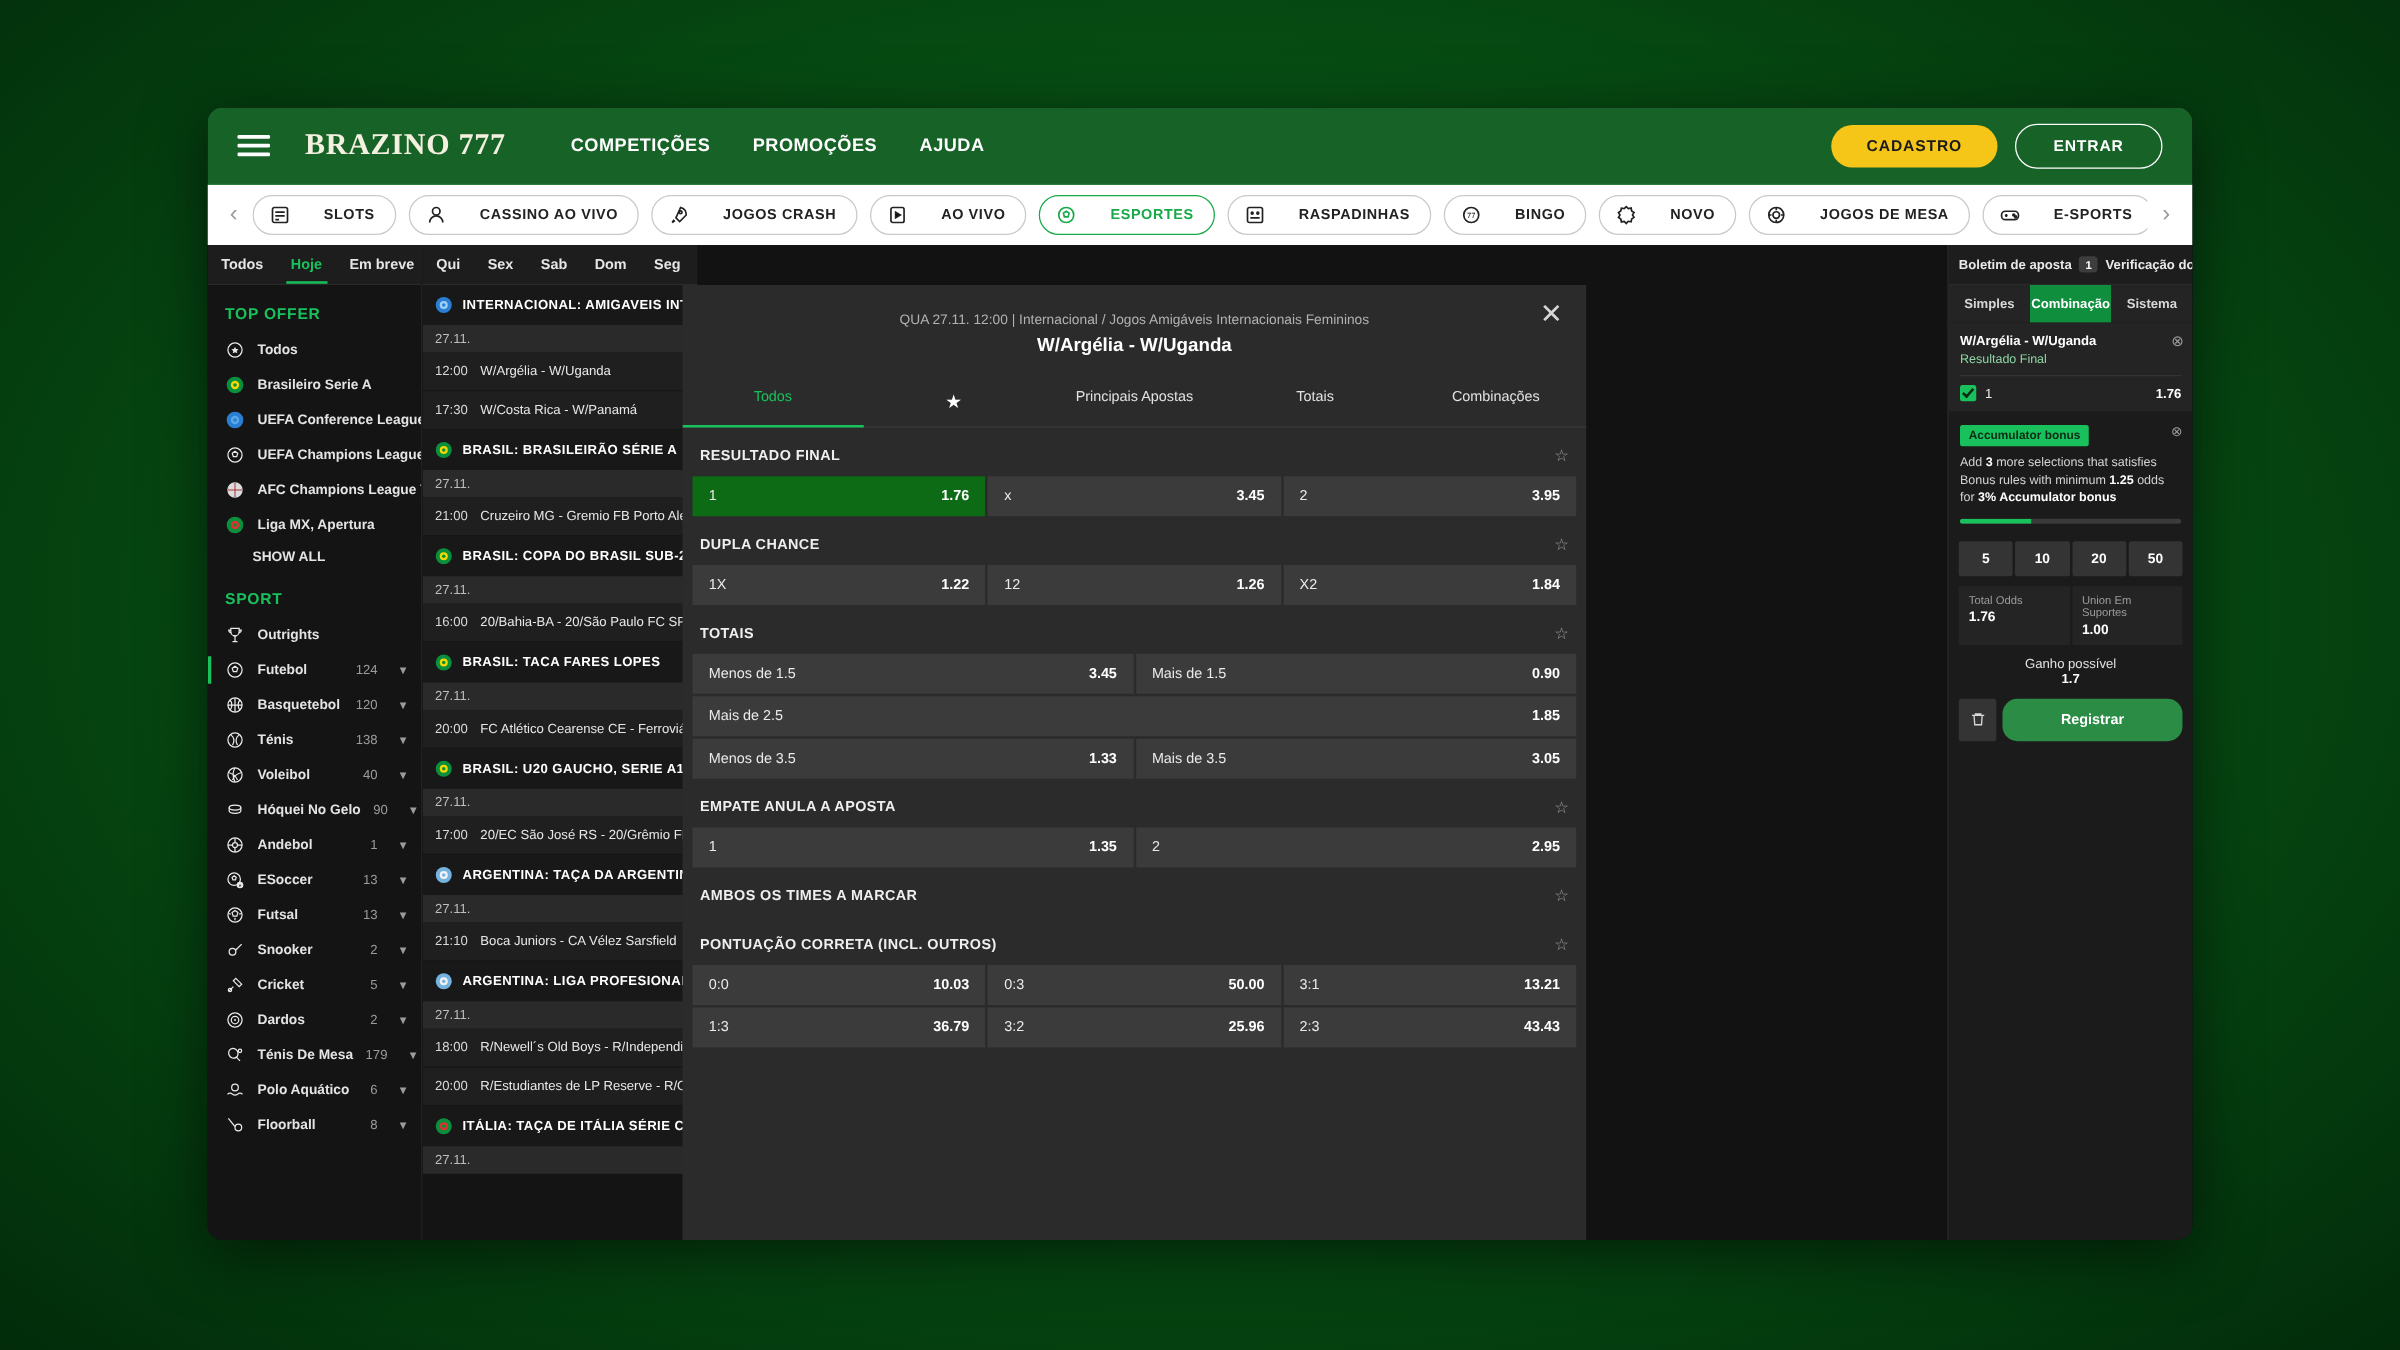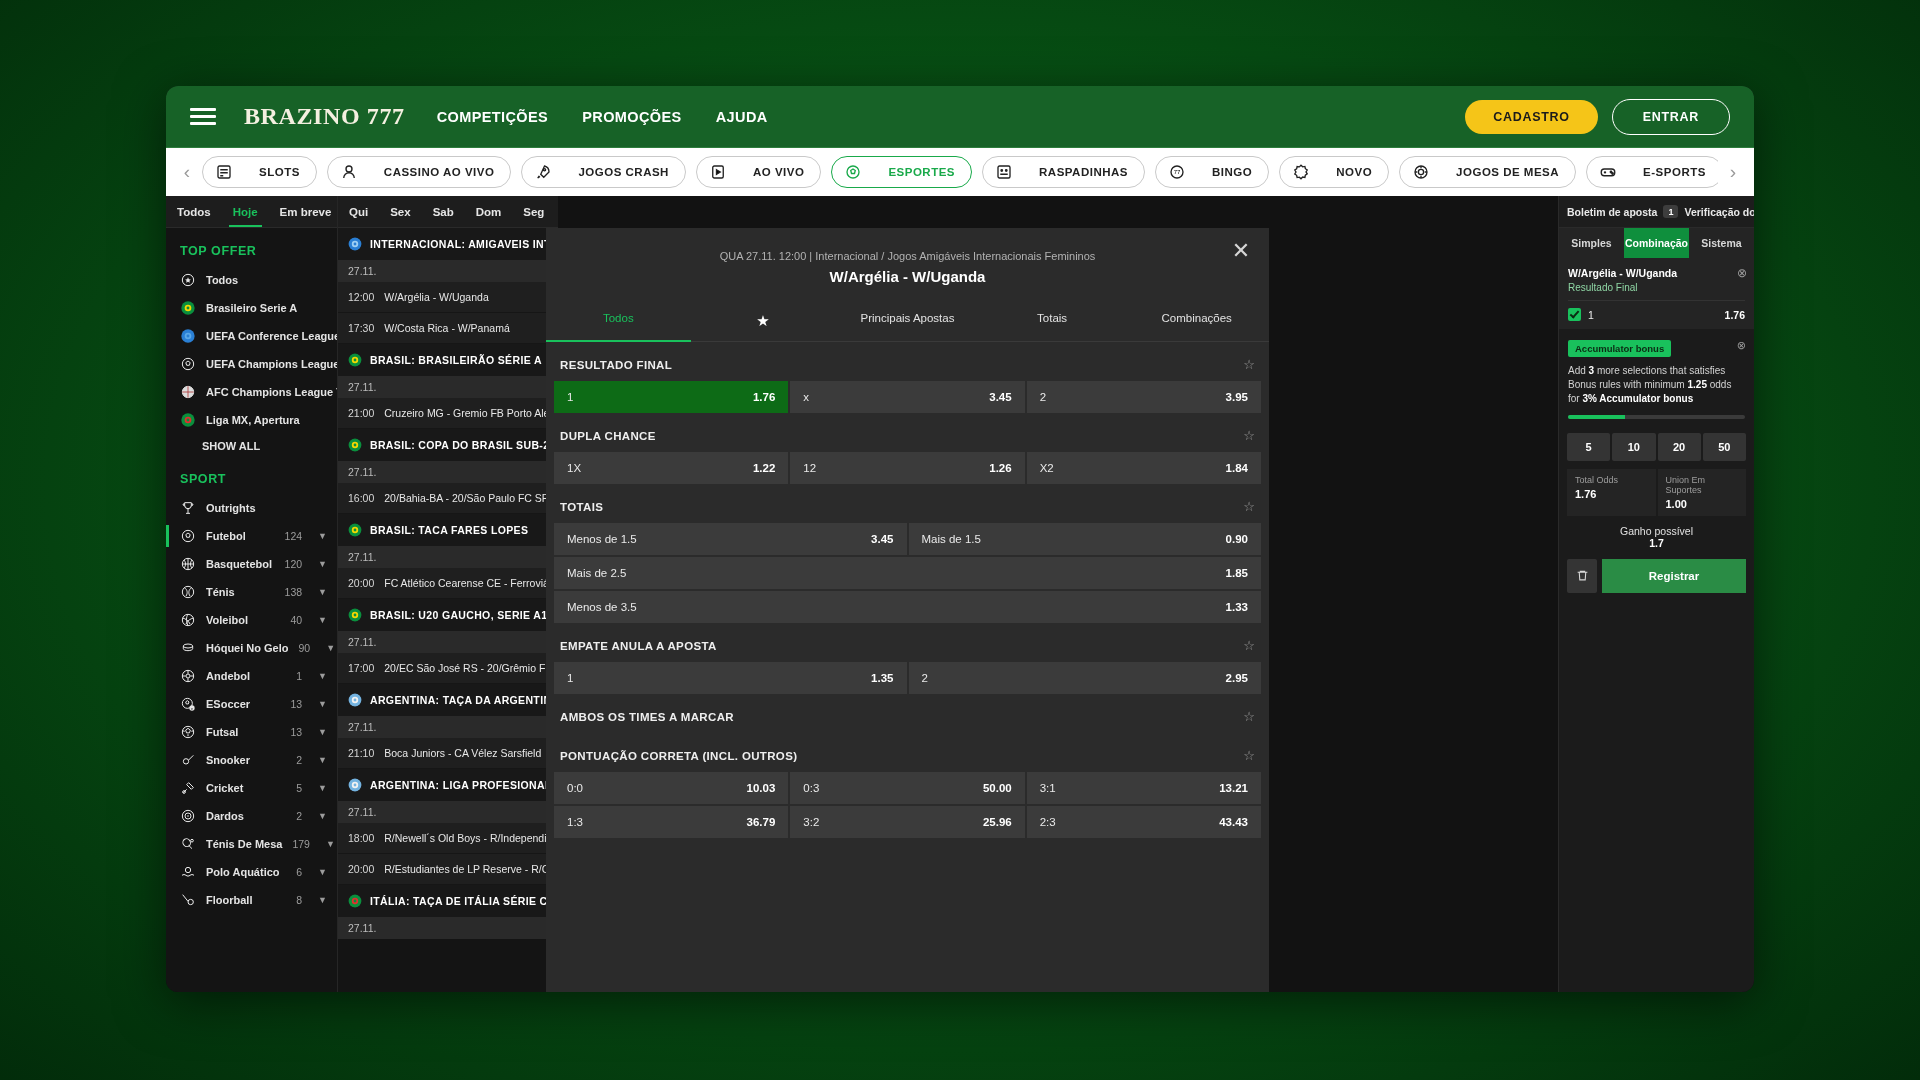--- a/index.html
+++ b/index.html
@@ -28,21 +28,21 @@
     height: 62px; background: #176227;
     display: flex; align-items: center;
     padding: 0 24px; flex: 0 0 auto;
     border-bottom: 1px solid #2d7d3c;
   }
   .burger { width: 26px; cursor: pointer; margin-right: 28px; }
   .burger span { display: block; height: 3px; background: #fff; margin: 4px 0; border-radius: 1px; }
   .brand {
     color: #f4f0e0; font-size: 24px; letter-spacing: .6px;
     font-family: "Liberation Serif", serif; font-weight: 700;
-    margin-right: 32px; white-space: nowrap;
+    margin-right: 52px; white-space: nowrap;
   }
   .topnav { display: flex; gap: 34px; }
   .topnav a {
     color: #fff; font-size: 14.5px; font-weight: 700;
     letter-spacing: .4px; text-decoration: none; cursor: pointer;
   }
   .topbar-right { margin-left: auto; display: flex; gap: 14px; align-items: center; }
   .btn-cadastro {
     background: #f5c518; color: #1b1b1b; font-weight: 700;
     font-size: 12.5px; letter-spacing: .7px;
@@ -282,21 +282,21 @@
   .gain-row .g-cap { font-size: 10.5px; color: #e2e2e2; }
   .gain-row .g-val { font-size: 10.5px; color: #fff; font-weight: 700; }
   .slip-actions { display: flex; gap: 5px; padding: 4px 8px 10px 8px; }
   .trash {
     width: 30px; background: #343434; border-radius: 2px;
     display: flex; align-items: center; justify-content: center; cursor: pointer;
   }
   .btn-register {
     flex: 1; background: #2a8c45; color: #fff; border: none;
     font-size: 11.5px; font-weight: 700; padding: 11px 0;
-    border-radius: 0; cursor: pointer;
+    border-radius: 12px; cursor: pointer;
   }
 </style>
 </head>
 <body>
 
 <div class="app-window">
 
   <div class="topbar">
     <div class="burger">
       <span></span>
@@ -873,20 +873,24 @@
                 <div class="odd">
       <span class="o-name">Mais de 2.5</span>
       <span class="o-val">1.85</span>
     </div>
               </div>
               <div class="rowpair">
                 <div class="odd">
       <span class="o-name">Menos de 3.5</span>
       <span class="o-val">1.33</span>
     </div>
+                <div class="odd">
+      <span class="o-name">Mais de 3.5</span>
+      <span class="o-val">3.05</span>
+    </div>
               </div>
             </div>
           </div>
           <div>
             <div class="mk-head">
       <span class="mk-name">EMPATE ANULA A APOSTA</span>
       <span class="mk-star">☆</span>
     </div>
             <div class="mk-grid cols2">
               <div class="odd">

